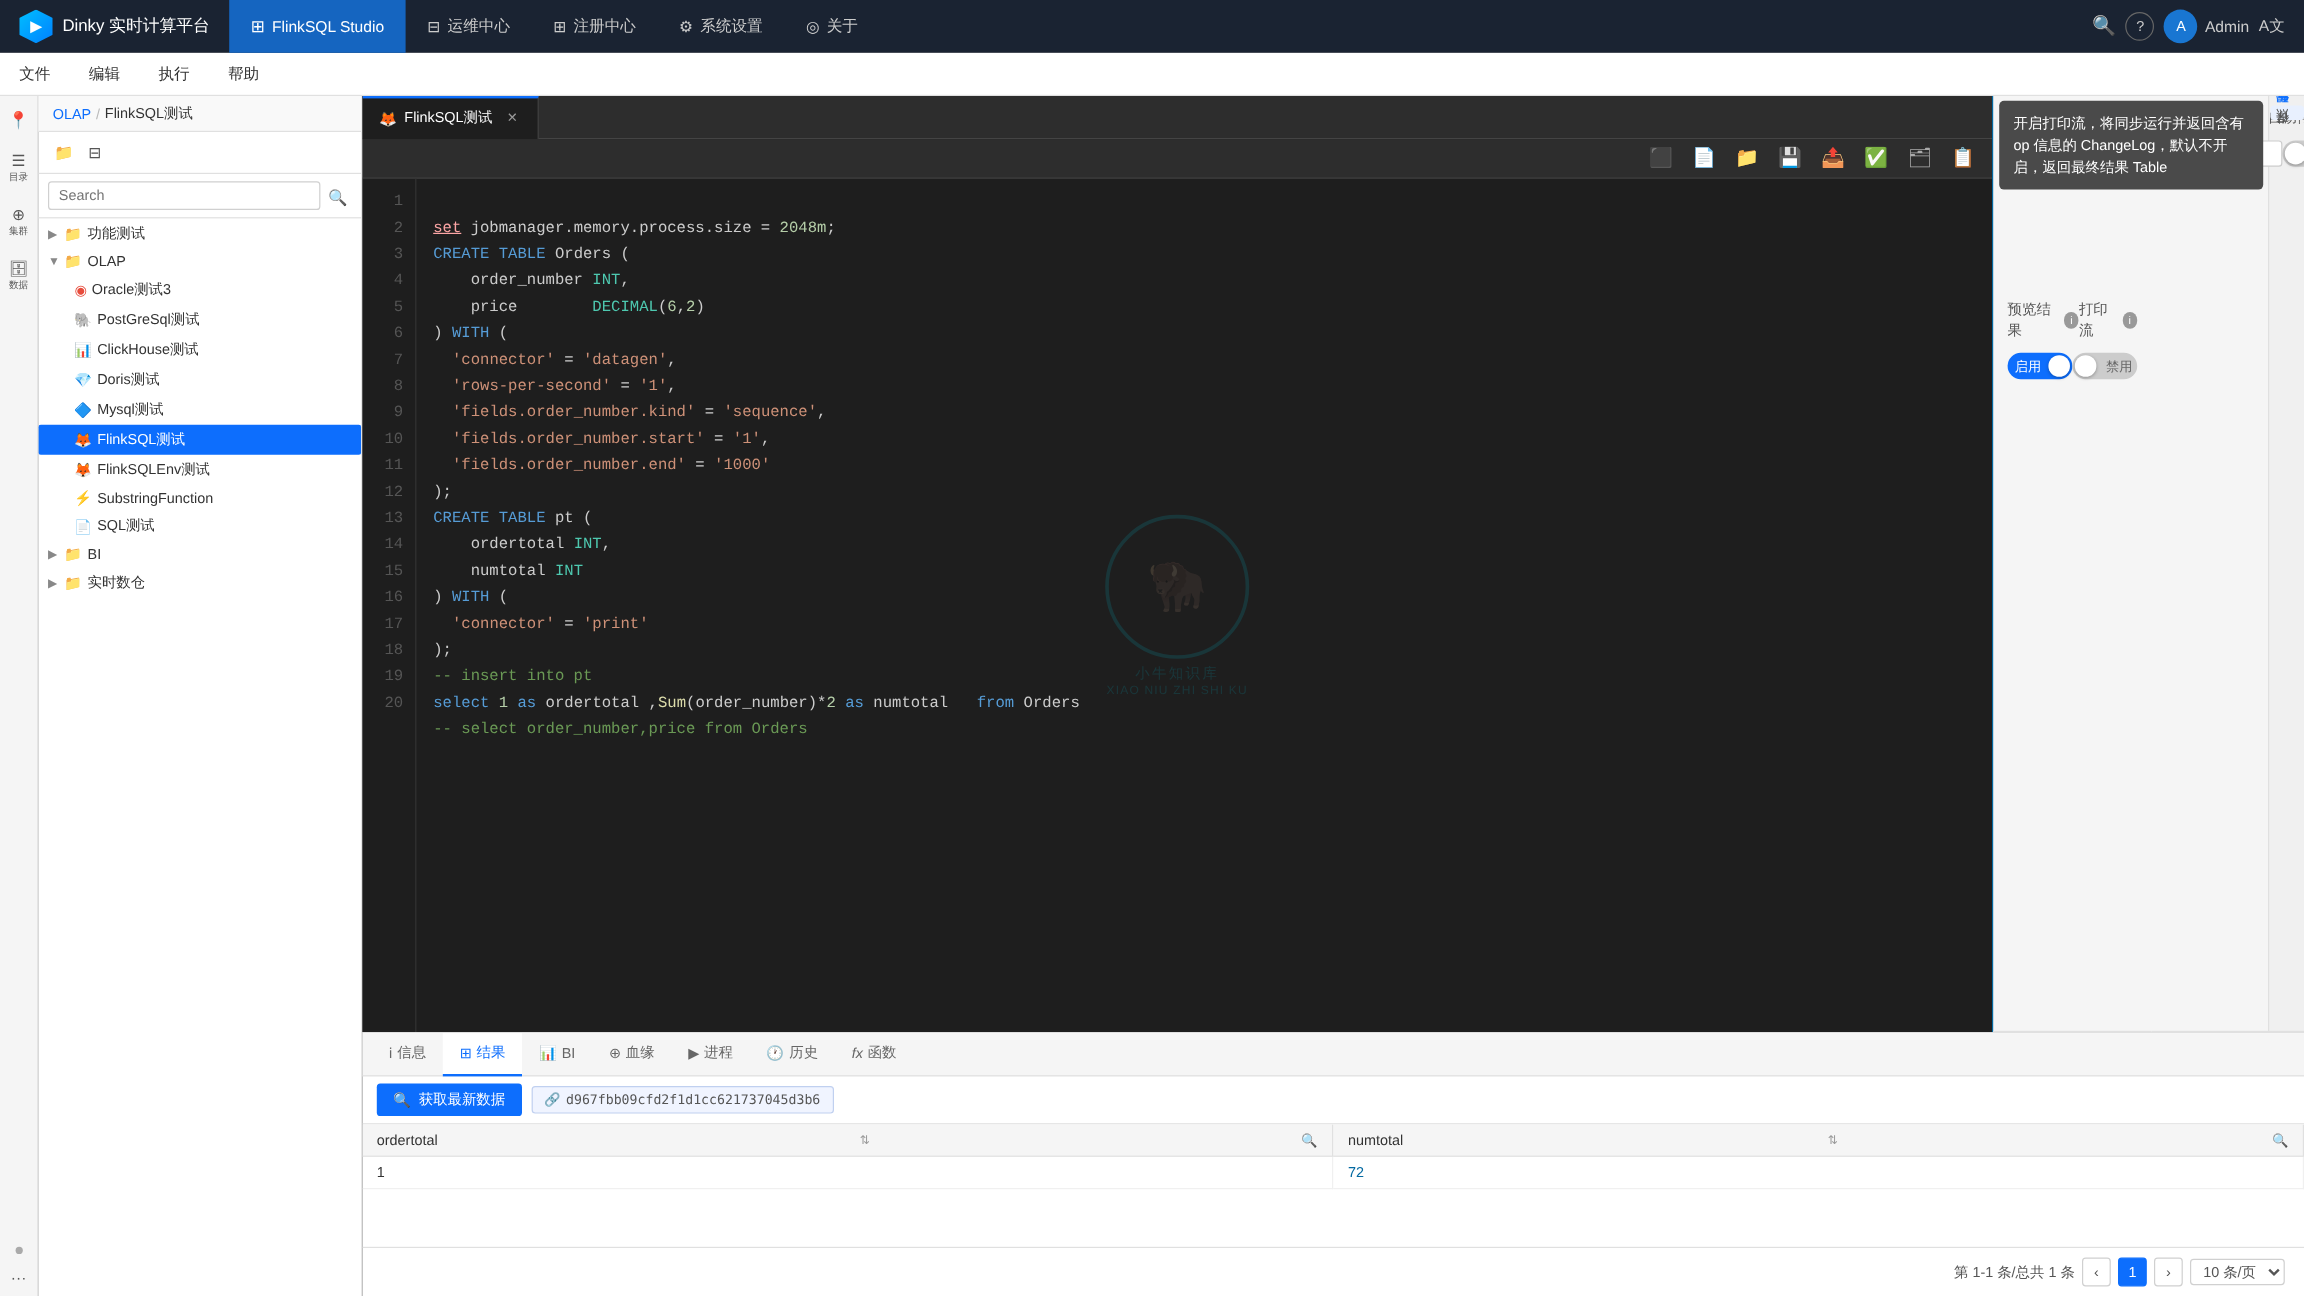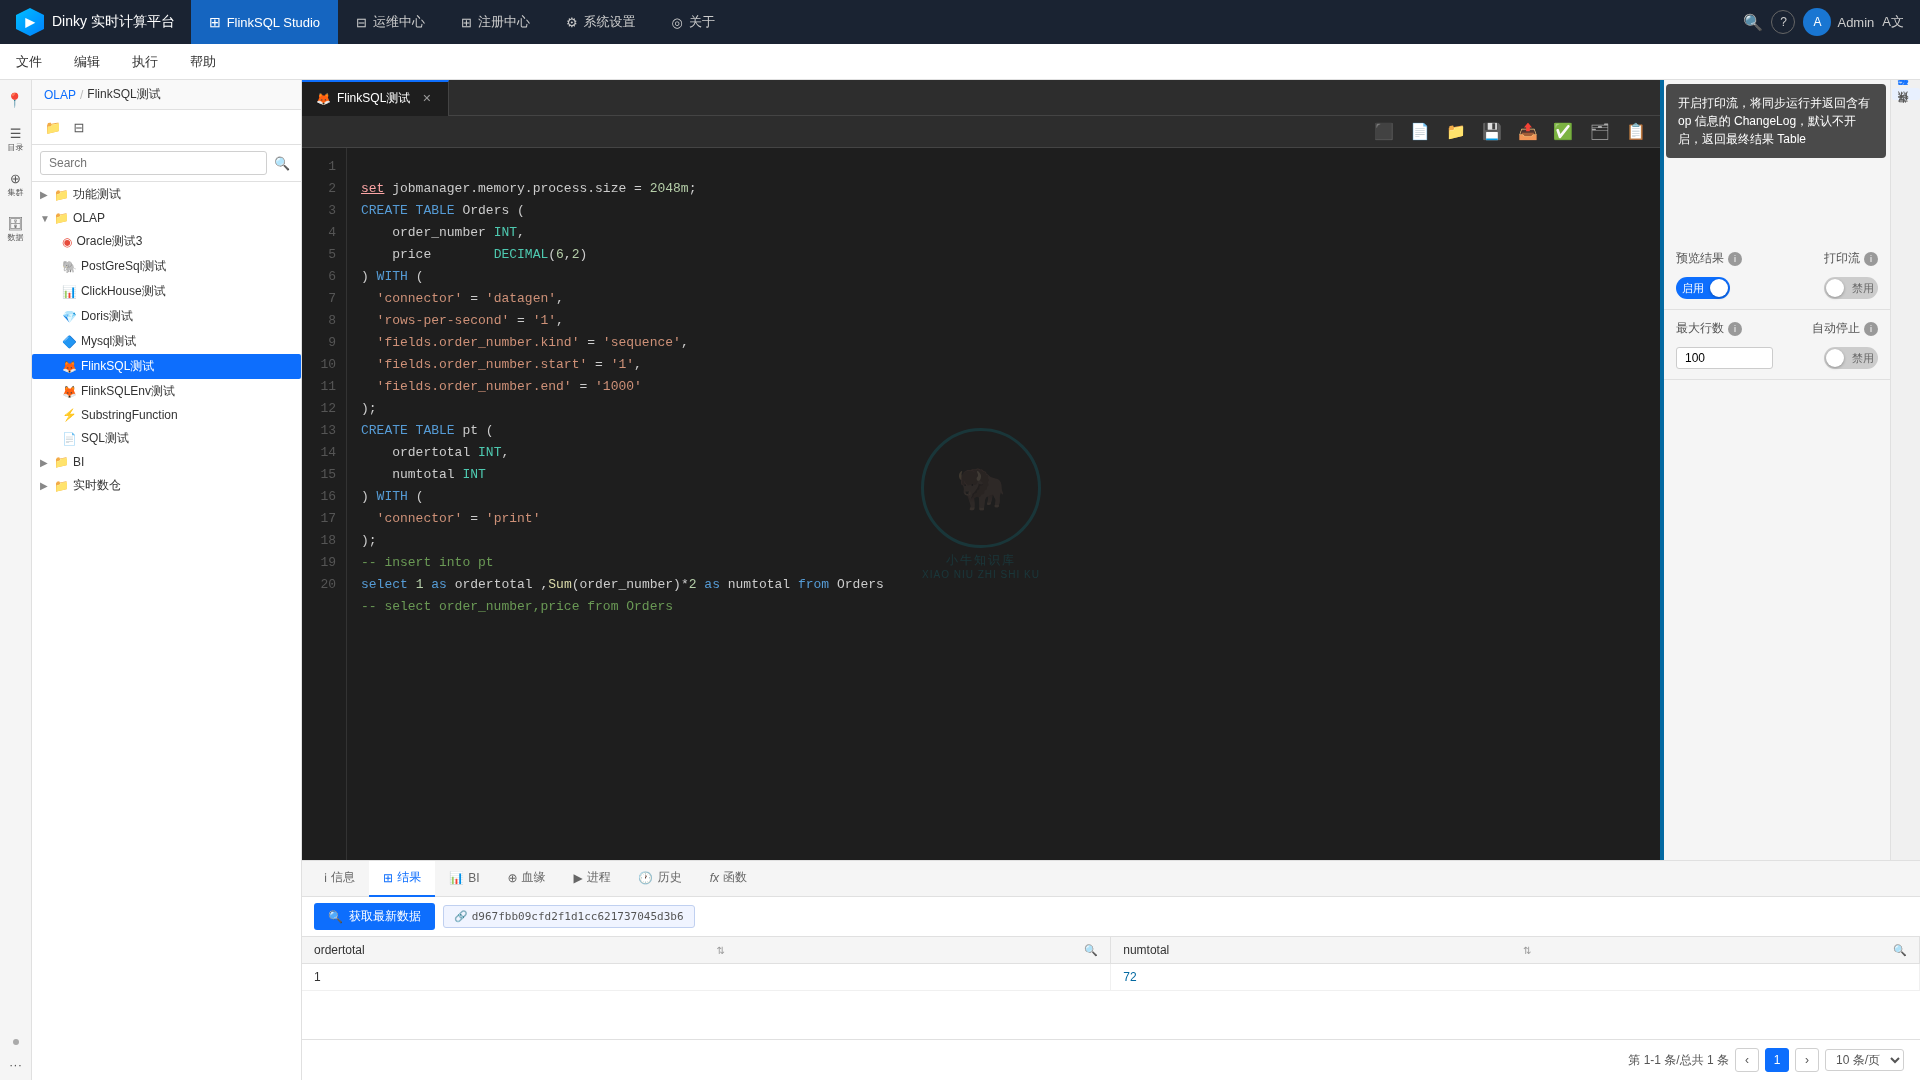--- a/index.html
+++ b/index.html
@@ -91,21 +91,21 @@
       <span style="color:#333;">FlinkSQL测试</span>
     </div>
 
     <div style="display:flex;align-items:center;justify-content:space-between;padding:6px 10px;border-bottom:1px solid #e0e0e0;">
       <div style="display:flex;gap:4px;">
         <div style="width:22px;height:22px;display:flex;align-items:center;justify-content:center;cursor:pointer;color:#555;font-size:13px;border-radius:3px;">📁</div>
         <div style="width:22px;height:22px;display:flex;align-items:center;justify-content:center;cursor:pointer;color:#555;font-size:13px;border-radius:3px;">⊟</div>
       </div>
     </div>
 
-    <div style="display:flex;align-items:center;padding:6px 8px;border-bottom:1px solid #e0e0e0;gap:4px;">
+    <div style="display:flex;align-items:flex-end;padding:6px 8px;border-bottom:1px solid #e0e0e0;gap:4px;">
       <input style="flex: 1 1 0%; border: 1px solid rgb(208, 208, 208); border-radius: 3px; padding: 4px 8px; font-size: 12px; outline: none;" placeholder="Search">
       <div style="width:22px;height:22px;display:flex;align-items:center;justify-content:center;cursor:pointer;color:#666;font-size:13px;">🔍</div>
     </div>
 
     <div style="flex:1;overflow-y:auto;">
 
       <div style="display:flex;align-items:center;padding:4px 8px;cursor:pointer;font-size:12px;color:#333;">
         <span style="width:14px;font-size:10px;color:#888;">▶</span>
         <span style="margin-right:4px;font-size:12px;">📁</span>
         <span>功能测试</span>
@@ -237,35 +237,35 @@
   <span style="color:#ce9178;">'fields.order_number.start'</span> = <span style="color:#ce9178;">'1'</span>,
   <span style="color:#ce9178;margin-top:16px;">'fields.order_number.end'</span> = <span style="color:#ce9178;">'1000'</span>
 );
 <span style="color:#569cd6;">CREATE TABLE</span> pt (
     ordertotal <span style="color:#4ec9b0;">INT</span>,
     numtotal <span style="color:#4ec9b0;">INT</span>
 ) <span style="color:#569cd6;">WITH</span> (
   <span style="color:#ce9178;">'connector'</span> = <span style="color:#ce9178;">'print'</span>
 );
 <span style="color:#6a9955;">-- insert into pt</span>
-<span style="color:#569cd6;">select</span> <span style="color:#b5cea8;">1</span> <span style="color:#569cd6;">as</span> ordertotal ,<span style="color:#dcdcaa;">Sum</span>(order_number)*<span style="color:#b5cea8;">2</span> <span style="color:#569cd6;">as</span> numtotal <span style="color:#569cd6;">from</span> Orders
+<span style="color:#569cd6;">select</span> <span style="color:#b5cea8;">1</span> <span style="color:#569cd6;">as</span> ordertotal ,<span style="color:#dcdcaa;">Sum</span>(order_number)*<span style="color:#b5cea8;">2</span> <span style="color:#569cd6;">as</span> numtotal <span style="color:#569cd6;margin-left:16px;">from</span> Orders
 <span style="color:#6a9955;">-- select order_number,price from Orders</span>
           </div>
 
           <div style="position:absolute;top:50%;left:50%;transform:translate(-50%,-50%);opacity:0.15;pointer-events:none;text-align:center;">
             <div style="width:120px;height:120px;border-radius:50%;border:3px solid #00bcd4;display:flex;align-items:center;justify-content:center;">
               <span style="color:#00bcd4;font-size:40px;">🦬</span>
             </div>
             <div style="color:#00bcd4;font-size:12px;margin-top:4px;letter-spacing:2px;">小牛知识库</div>
             <div style="color:#00bcd4;font-size:10px;letter-spacing:1px;">XIAO NIU ZHI SHI KU</div>
           </div>
         </div>
       </div>
 
-      <div style="width:230px;background:#f5f5f5;border-left:4px solid #0369a1;display:flex;flex-direction:column;font-size:12px;position:relative;">
+      <div style="width:230px;background:#f5f5f5;border-left:1px solid #0369a1;display:flex;flex-direction:row;font-size:12px;position:relative;">
 
         <div style="position:absolute;top:0;right:0;width:220px;background:#4a4a4a;color:#fff;font-size:12px;padding:10px 12px;border-radius:4px;z-index:100;line-height:1.5;margin:4px;">
           开启打印流，将同步运行并返回含有 op 信息的 ChangeLog，默认不开启，返回最终结果 Table
         </div>
 
         <div style="padding:10px 12px;border-bottom:1px solid #e0e0e0;margin-top:160px;">
           <div style="display:flex;align-items:center;justify-content:space-between;margin-bottom:10px;">
             <div style="color:#555;font-size:12px;display:flex;align-items:center;gap:4px;">
               预览结果
               <span style="width:14px;height:14px;border-radius:50%;background:#999;color:#fff;font-size:9px;display:inline-flex;align-items:center;justify-content:center;cursor:pointer;">i</span>

